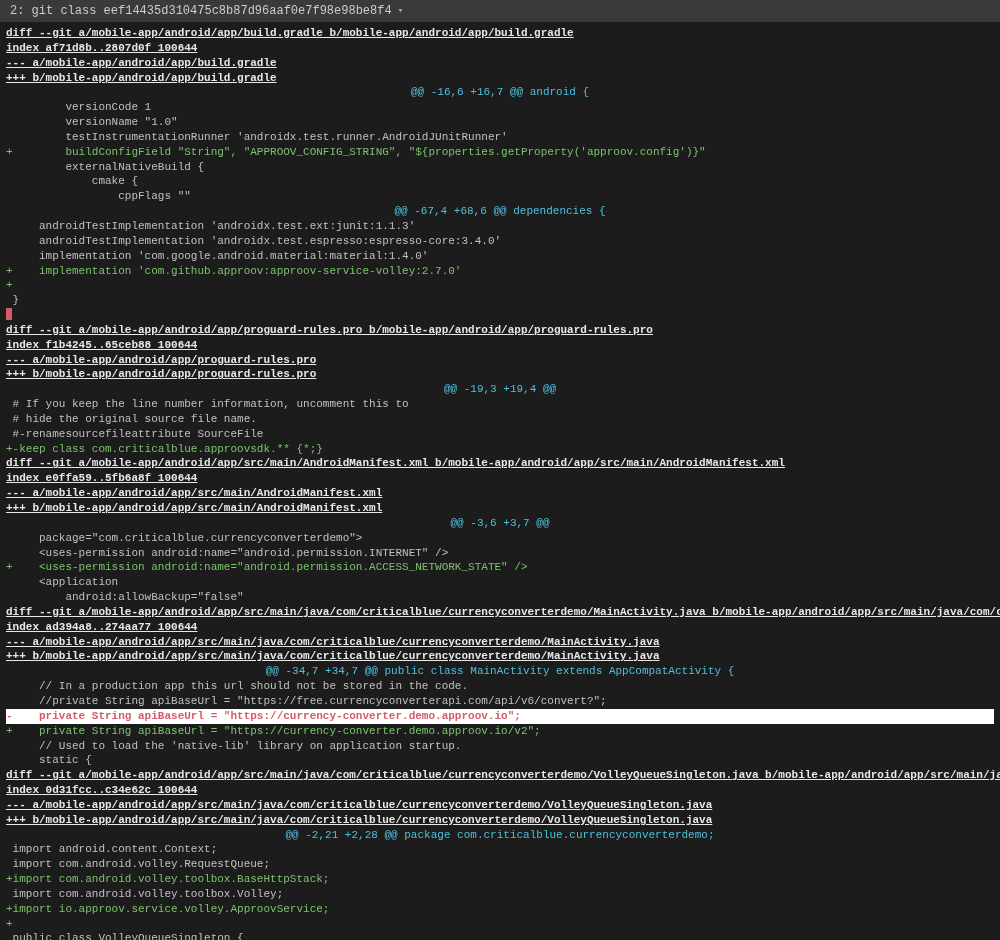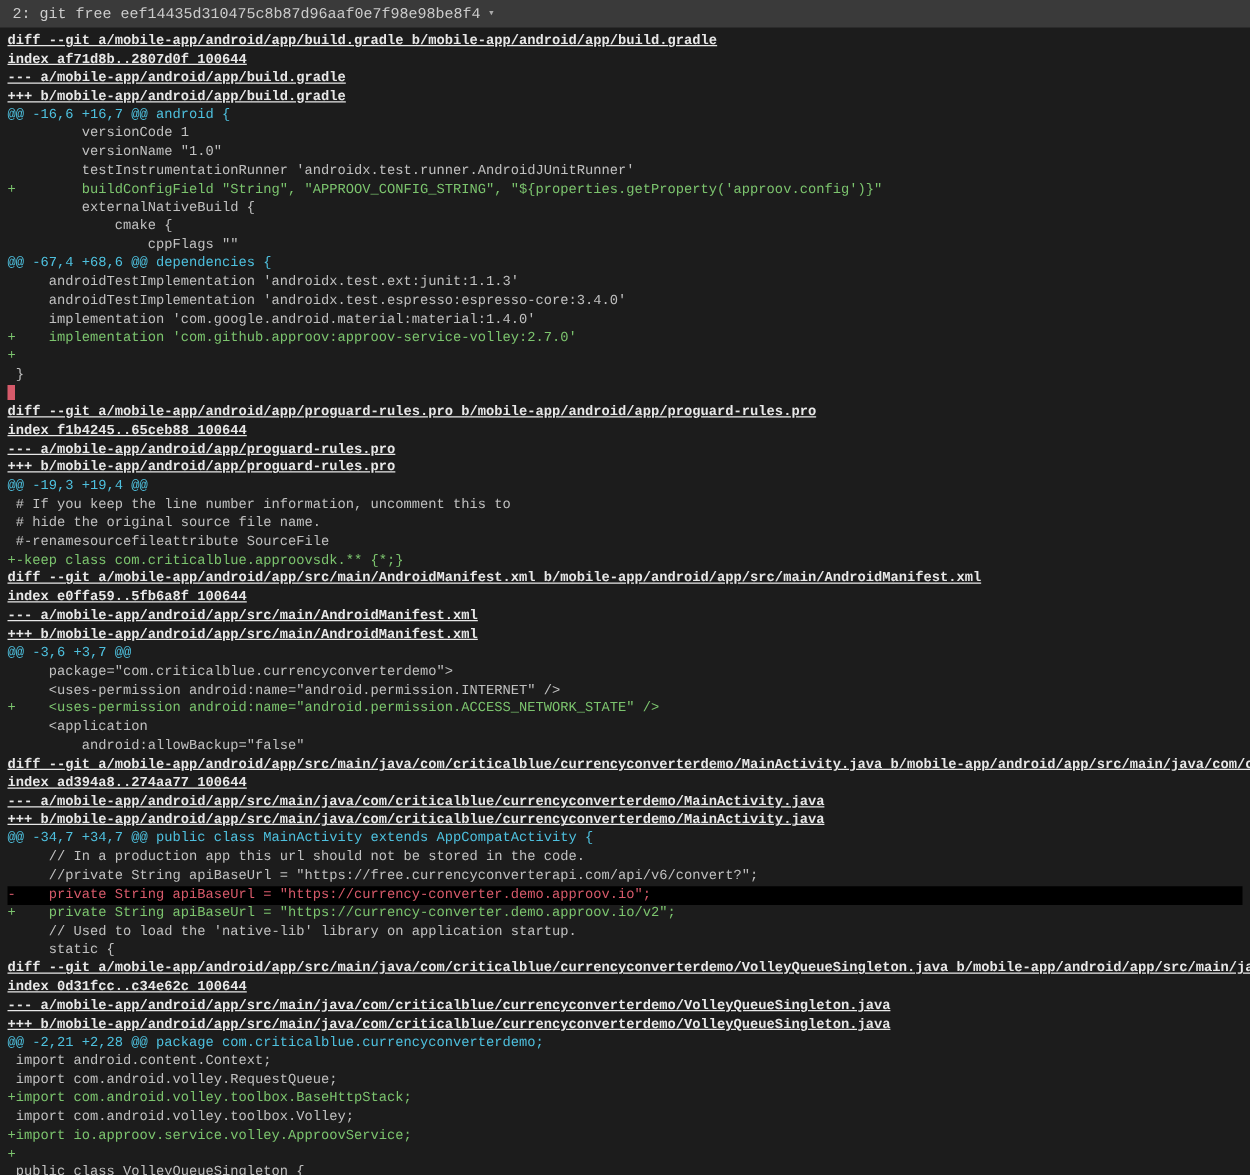--- a/index.html
+++ b/index.html
@@ -27,33 +27,33 @@
       color: #aaa;
     }
     .diff-content {
       padding: 4px 6px;
       white-space: pre;
       overflow: hidden;
     }
     .line { display: block; white-space: pre; }
     .white { color: #e8e8e8; font-weight: bold; }
     .ctx { color: #c0c0c0; }
-    .hunk { color: #4ec0de; }
+    .hunk { color: #4ec0de; text-align: center; }
     .add { color: #7cc46e; }
-    .del-hl { color: #d65a6a; background: #000000; }
+    .del-hl { color: #d65a6a; background: #ffffff; font-weight: bold; }
     .bold { font-weight: bold; text-decoration: underline; }
     .bg-red-small {
       display: inline-block;
       background: #d65a6a;
       color: #fff;
       width: 6px;
       height: 12px;
     }
   </style>
 </head>
 <body>
 
 <div class="title-bar">
-  <span>2: git free eef14435d310475c8b87d96aaf0e7f98e98be8f4</span>
+  <span>2: git class eef14435d310475c8b87d96aaf0e7f98e98be8f4</span>
   <span class="dropdown-arrow">▾</span>
 </div>
 
 <div class="diff-content" id="diff-container"><span class="line white bold">diff --git a/mobile-app/android/app/build.gradle b/mobile-app/android/app/build.gradle</span><span class="line white bold">index af71d8b..2807d0f 100644</span><span class="line white bold">--- a/mobile-app/android/app/build.gradle</span><span class="line white bold">+++ b/mobile-app/android/app/build.gradle</span><span class="line hunk">@@ -16,6 +16,7 @@ android {</span><span class="line ctx">         versionCode 1</span><span class="line ctx">         versionName "1.0"</span><span class="line ctx">         testInstrumentationRunner 'androidx.test.runner.AndroidJUnitRunner'</span><span class="line add">+        buildConfigField "String", "APPROOV_CONFIG_STRING", "${properties.getProperty('approov.config')}"</span><span class="line ctx">         externalNativeBuild {</span><span class="line ctx">             cmake {</span><span class="line ctx">                 cppFlags ""</span><span class="line hunk">@@ -67,4 +68,6 @@ dependencies {</span><span class="line ctx">     androidTestImplementation 'androidx.test.ext:junit:1.1.3'</span><span class="line ctx">     androidTestImplementation 'androidx.test.espresso:espresso-core:3.4.0'</span><span class="line ctx">     implementation 'com.google.android.material:material:1.4.0'</span><span class="line add">+    implementation 'com.github.approov:approov-service-volley:2.7.0'</span><span class="line add">+</span><span class="line ctx"> }</span><span class="line bg-red-small"> </span><span class="line white bold">diff --git a/mobile-app/android/app/proguard-rules.pro b/mobile-app/android/app/proguard-rules.pro</span><span class="line white bold">index f1b4245..65ceb88 100644</span><span class="line white bold">--- a/mobile-app/android/app/proguard-rules.pro</span><span class="line white bold">+++ b/mobile-app/android/app/proguard-rules.pro</span><span class="line hunk">@@ -19,3 +19,4 @@</span><span class="line ctx"> # If you keep the line number information, uncomment this to</span><span class="line ctx"> # hide the original source file name.</span><span class="line ctx"> #-renamesourcefileattribute SourceFile</span><span class="line add">+-keep class com.criticalblue.approovsdk.** {*;}</span><span class="line white bold">diff --git a/mobile-app/android/app/src/main/AndroidManifest.xml b/mobile-app/android/app/src/main/AndroidManifest.xml</span><span class="line white bold">index e0ffa59..5fb6a8f 100644</span><span class="line white bold">--- a/mobile-app/android/app/src/main/AndroidManifest.xml</span><span class="line white bold">+++ b/mobile-app/android/app/src/main/AndroidManifest.xml</span><span class="line hunk">@@ -3,6 +3,7 @@</span><span class="line ctx">     package="com.criticalblue.currencyconverterdemo"&gt;</span><span class="line ctx"></span><span class="line ctx">     &lt;uses-permission android:name="android.permission.INTERNET" /&gt;</span><span class="line add">+    &lt;uses-permission android:name="android.permission.ACCESS_NETWORK_STATE" /&gt;</span><span class="line ctx"></span><span class="line ctx">     &lt;application</span><span class="line ctx">         android:allowBackup="false"</span><span class="line white bold">diff --git a/mobile-app/android/app/src/main/java/com/criticalblue/currencyconverterdemo/MainActivity.java b/mobile-app/android/app/src/main/java/com/criticalblue/currencyconverterdemo/MainActivity.java</span><span class="line white bold">index ad394a8..274aa77 100644</span><span class="line white bold">--- a/mobile-app/android/app/src/main/java/com/criticalblue/currencyconverterdemo/MainActivity.java</span><span class="line white bold">+++ b/mobile-app/android/app/src/main/java/com/criticalblue/currencyconverterdemo/MainActivity.java</span><span class="line hunk">@@ -34,7 +34,7 @@ public class MainActivity extends AppCompatActivity {</span><span class="line ctx"></span><span class="line ctx">     // In a production app this url should not be stored in the code.</span><span class="line ctx">     //private String apiBaseUrl = "https://free.currencyconverterapi.com/api/v6/convert?";</span><span class="line del-hl">-    private String apiBaseUrl = "https://currency-converter.demo.approov.io";</span><span class="line add">+    private String apiBaseUrl = "https://currency-converter.demo.approov.io/v2";</span><span class="line ctx"></span><span class="line ctx">     // Used to load the 'native-lib' library on application startup.</span><span class="line ctx">     static {</span><span class="line white bold">diff --git a/mobile-app/android/app/src/main/java/com/criticalblue/currencyconverterdemo/VolleyQueueSingleton.java b/mobile-app/android/app/src/main/java/com/criticalblue/currencyconverterdemo/VolleyQueueSingleton.java</span><span class="line white bold">index 0d31fcc..c34e62c 100644</span><span class="line white bold">--- a/mobile-app/android/app/src/main/java/com/criticalblue/currencyconverterdemo/VolleyQueueSingleton.java</span><span class="line white bold">+++ b/mobile-app/android/app/src/main/java/com/criticalblue/currencyconverterdemo/VolleyQueueSingleton.java</span><span class="line hunk">@@ -2,21 +2,28 @@ package com.criticalblue.currencyconverterdemo;</span><span class="line ctx"></span><span class="line ctx"> import android.content.Context;</span><span class="line ctx"> import com.android.volley.RequestQueue;</span><span class="line add">+import com.android.volley.toolbox.BaseHttpStack;</span><span class="line ctx"> import com.android.volley.toolbox.Volley;</span><span class="line ctx"></span><span class="line add">+import io.approov.service.volley.ApproovService;</span><span class="line add">+</span><span class="line ctx"> public class VolleyQueueSingleton {</span><span class="line ctx"></span><span class="line ctx"></span><span class="line ctx"></span></div>
 
 </body></html>

